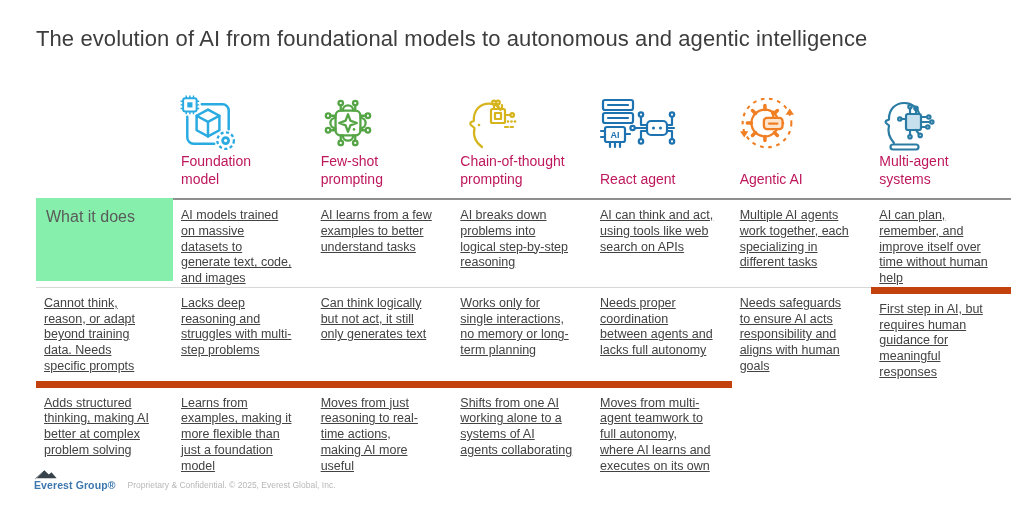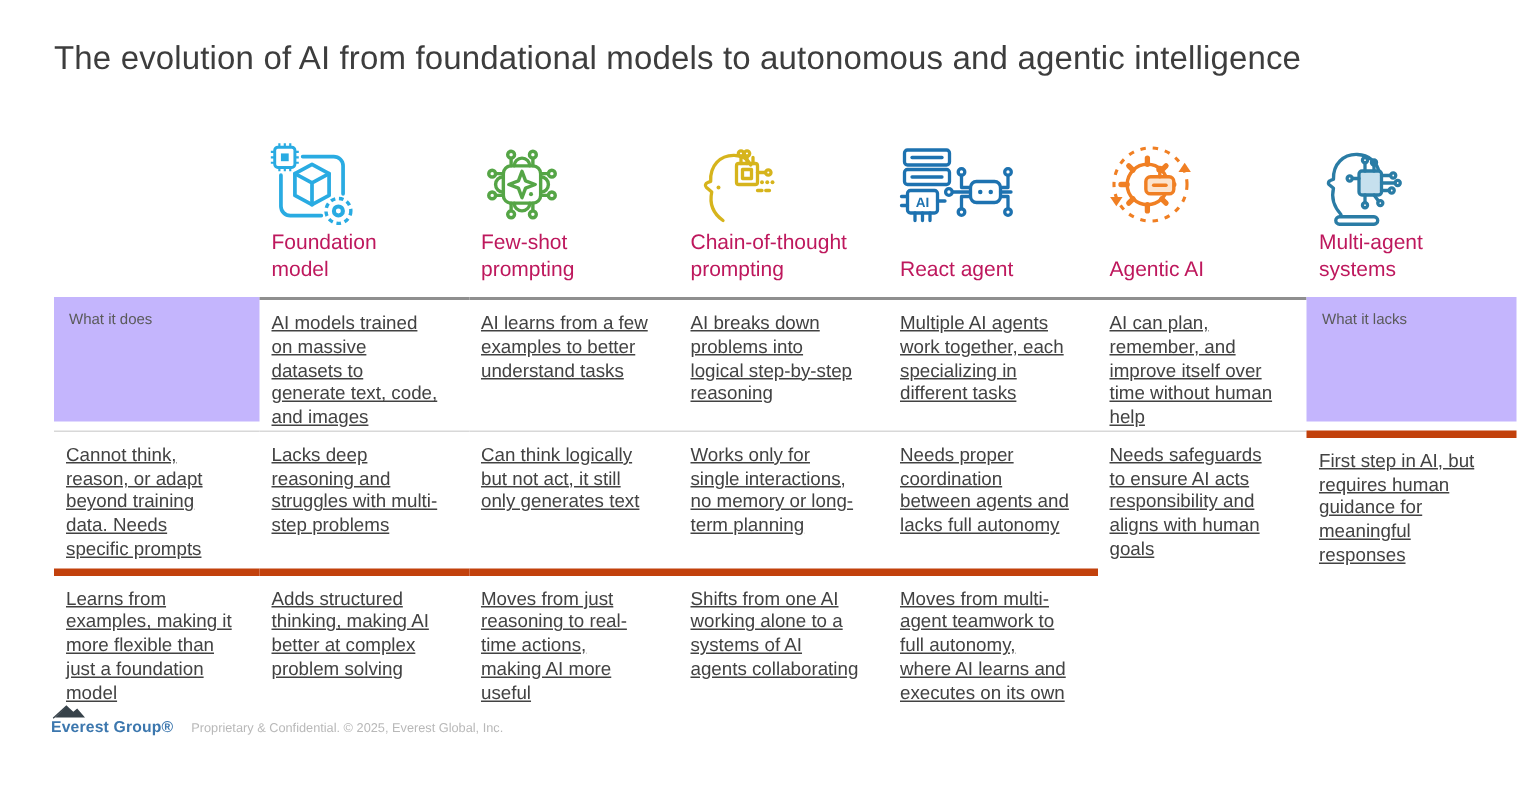--- a/index.html
+++ b/index.html
@@ -5,26 +5,26 @@
   html,body{margin:0;padding:0;background:#ffffff;}
   .slide{position:relative;width:1024px;height:523px;background:#ffffff;overflow:hidden;
          font-family:"Liberation Sans","DejaVu Sans",sans-serif;color:#3f3f3f;}
   .title{position:absolute;left:36px;top:26px;font-size:22px;font-weight:400;color:#3d3d3d;letter-spacing:.1px;}
   .grid{position:absolute;left:36px;top:84px;width:975px;display:grid;
         grid-template-columns:137px repeat(6,1fr);grid-template-rows:70px 44px auto auto auto;}
   .cell{box-sizing:border-box;}
   .icon-cell{display:flex;align-items:flex-end;padding:0 0 2px 6px;}
   .head-cell{display:flex;align-items:flex-end;padding:0 10px 9px 8px;font-size:14px;line-height:1.28;
              color:#be185d;white-space:pre-line;}
-  .label-cell{background:#c4b5fd;color:#5a5a5a;font-size:10px;line-height:1.3;
+  .label-cell{background:#86efac;color:#5a5a5a;font-size:16px;line-height:1.3;
               padding:9px 12px 0 10px;margin-bottom:6px;}
   .body{font-size:12.5px;line-height:1.26;color:#424242;padding:8px 18px 0 8px;text-decoration:underline;}
   .r-does{border-top:2px solid #8f8f8f;min-height:88px;}
   .r-lacks{border-top:1px solid #d8d8d8;min-height:86px;}
-  .r-improves{border-top:5px solid #c2410c;min-height:86px;}
+  .r-improves{border-top:7px solid #c2410c;min-height:86px;}
   .footer{position:absolute;left:34px;top:468px;display:flex;align-items:flex-end;gap:12px;}
   .logo{display:inline-flex;flex-direction:column;align-items:flex-start;text-align:right;}
   .logo svg{margin-left:1px;margin-bottom:-1px;}
   .brand{font-size:10.5px;font-weight:bold;color:#3c77ae;letter-spacing:.1px;}
   .note{font-size:8.5px;color:#b8b8b8;padding-bottom:1px;}
   svg{display:block;}
 </style>
 </head>
 <body>
 
@@ -164,34 +164,34 @@
 prompting</div>
     <div class="cell head-cell">React agent</div>
     <div class="cell head-cell">Agentic AI</div>
     <div class="cell head-cell">Multi-agent
 systems</div>
 
     <div class="cell label-cell">What it does</div>
     <div class="cell body r-does">AI models trained on massive datasets to generate text, code, and images</div>
     <div class="cell body r-does">AI learns from a few examples to better understand tasks</div>
     <div class="cell body r-does">AI breaks down problems into logical step-by-step reasoning</div>
+    <div class="cell body r-does">AI can think and act, using tools like web search on APIs</div>
     <div class="cell body r-does">Multiple AI agents work together, each specializing in different tasks</div>
     <div class="cell body r-does">AI can plan, remember, and improve itself over time without human help</div>
 
-    <div class="cell label-cell">What it lacks</div>
     <div class="cell body r-lacks">Cannot think, reason, or adapt beyond training data. Needs specific prompts</div>
     <div class="cell body r-lacks">Lacks deep reasoning and struggles with multi-step problems</div>
     <div class="cell body r-lacks">Can think logically but not act, it still only generates text</div>
     <div class="cell body r-lacks">Works only for single interactions, no memory or long-term planning</div>
     <div class="cell body r-lacks">Needs proper coordination between agents and lacks full autonomy</div>
     <div class="cell body r-lacks">Needs safeguards to ensure AI acts responsibility and aligns with human goals</div>
 
     <div class="cell body r-improves">First step in AI, but requires human guidance for meaningful responses</div>
+    <div class="cell body r-improves">Adds structured thinking, making AI better at complex problem solving</div>
     <div class="cell body r-improves">Learns from examples, making it more flexible than just a foundation model</div>
-    <div class="cell body r-improves">Adds structured thinking, making AI better at complex problem solving</div>
     <div class="cell body r-improves">Moves from just reasoning to real-time actions, making AI more useful</div>
     <div class="cell body r-improves">Shifts from one AI working alone to a systems of AI agents collaborating</div>
     <div class="cell body r-improves">Moves from multi-agent teamwork to full autonomy, where AI learns and executes on its own</div>
   </div>
 
   <div class="footer">
     <span class="logo">
       <svg width="26" height="12" viewBox="0 0 30 12">
         <path d="M2 11 L11 2 L16 6.5 L19 4 L25 11 Z" fill="#37424a"></path>
         <path d="M0.5 11.5 L11 2" stroke="#37424a" stroke-width="1" fill="none"></path>

